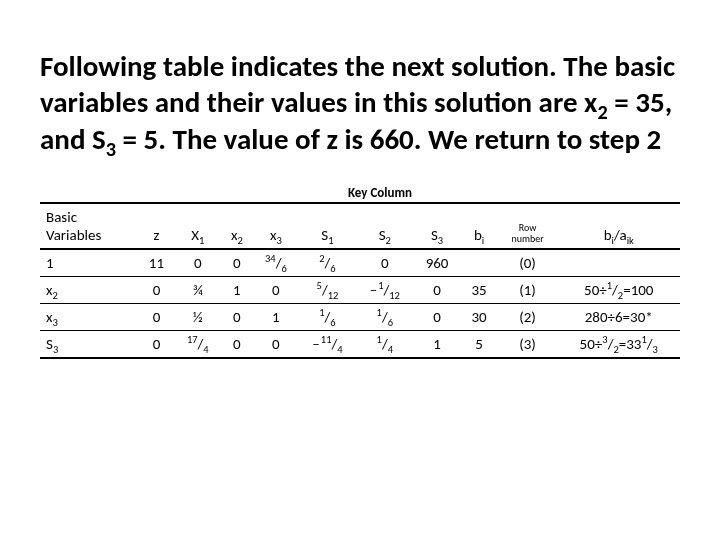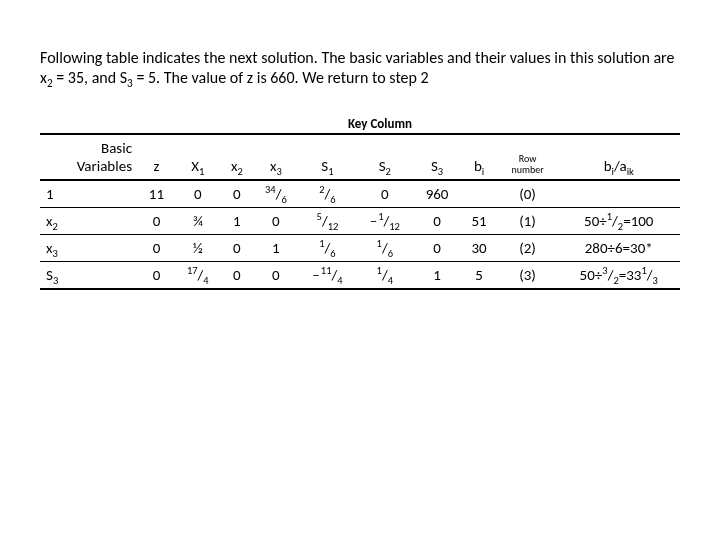--- a/index.html
+++ b/index.html
@@ -9,24 +9,24 @@
     color: #000;
     background: #fff;
     width: 720px;
     height: 540px;
     overflow: hidden;
   }
   .page {
     padding: 48px 40px 0 40px;
   }
   .intro {
-    font-size: 16px;
+    font-size: 29px;
     line-height: 1.25;
     margin: 0 0 28px 0;
-    font-weight: 400;
+    font-weight: 700;
   }
   .key-col-label {
     font-size: 13px;
     font-weight: 700;
     text-align: center;
     margin: 16px 0 2px 0;
     padding-left: 40px; 
   }
   table.tbl {
     border-collapse: collapse;
@@ -38,21 +38,21 @@
     padding: 4px 6px;
     vertical-align: bottom;
     font-weight: 400;
   }
   table.tbl thead th {
     border-top: 2px solid #000;
     border-bottom: 2px solid #000;
     white-space: nowrap;
   }
   table.tbl thead th.first {
-    text-align: right;
+    text-align: left;
     width: 86px;
   }
   table.tbl tbody td.first {
     text-align: left;
   }
   table.tbl tbody tr td {
     border-bottom: 1px solid #000;
   }
   table.tbl tbody tr.first-body td {
     border-top: 0;
@@ -111,21 +111,21 @@
         </tr>
         <tr>
           <td class="first">x<sub>2</sub></td>
           <td>0</td>
           <td>¾</td>
           <td>1</td>
           <td>0</td>
           <td><sup>5</sup>/<sub>12</sub></td>
           <td><span class="neg">–</span><sup>1</sup>/<sub>12</sub></td>
           <td>0</td>
-          <td>51</td>
+          <td>35</td>
           <td>(1)</td>
           <td class="col-ratio">50÷<sup>1</sup>/<sub>2</sub>=100</td>
         </tr>
         <tr>
           <td class="first">x<sub>3</sub></td>
           <td>0</td>
           <td>½</td>
           <td>0</td>
           <td>1</td>
           <td><sup>1</sup>/<sub>6</sub></td>

